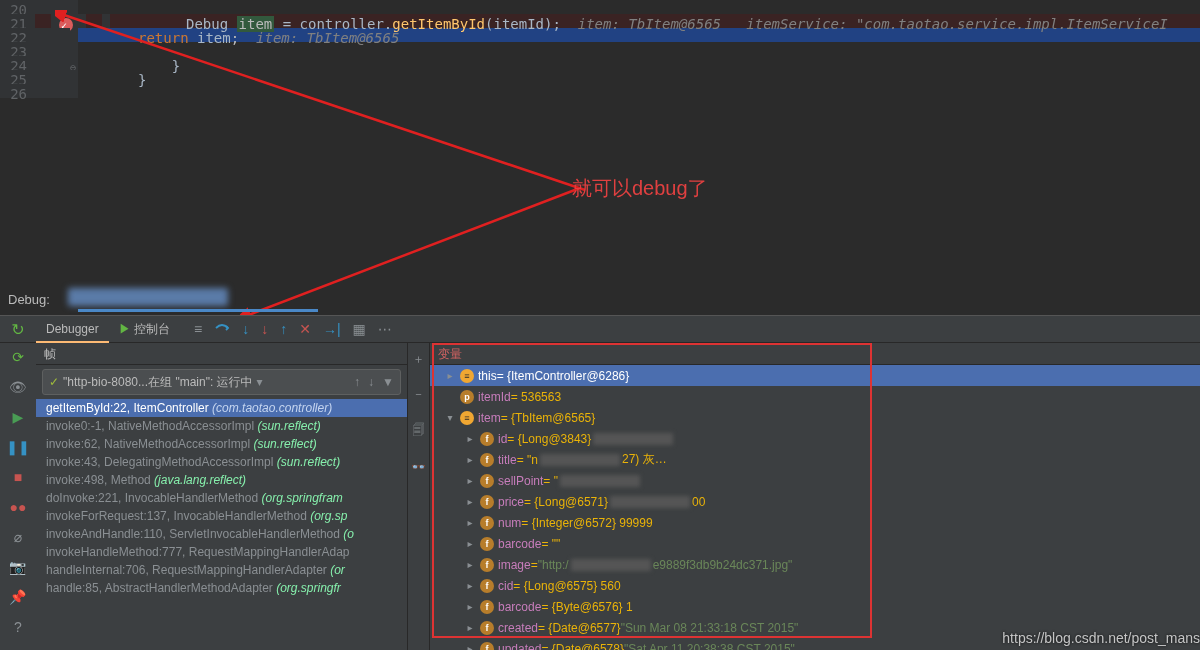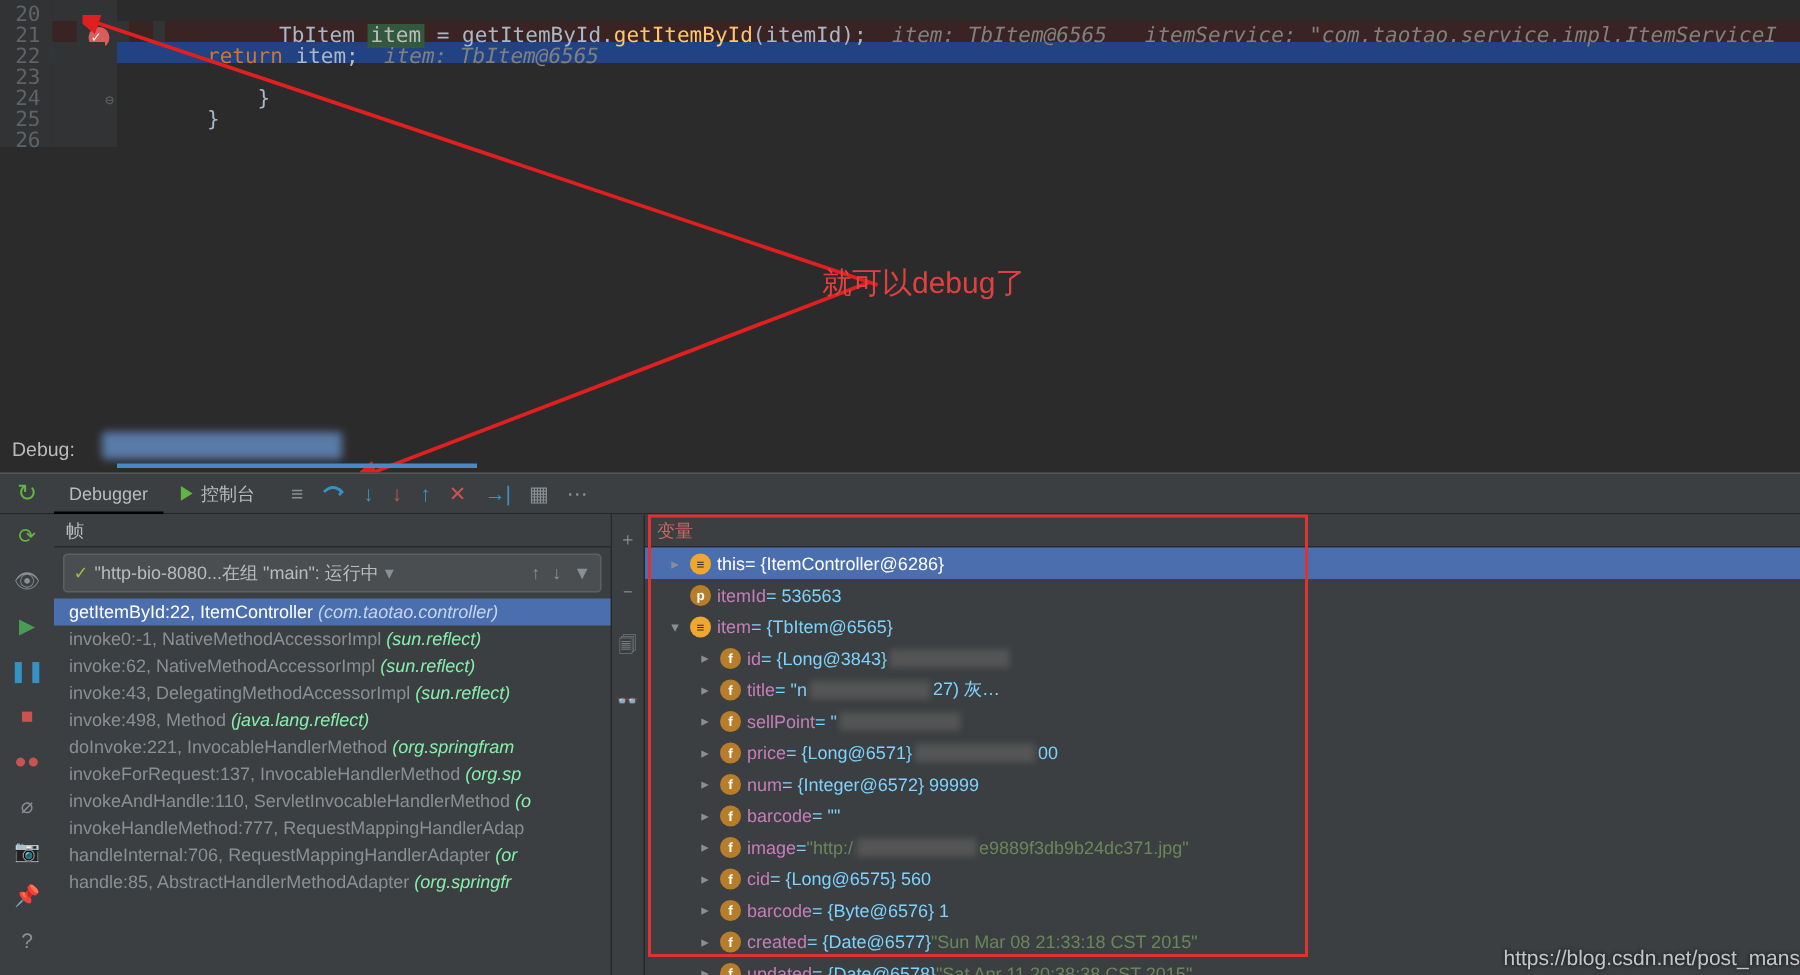--- a/index.html
+++ b/index.html
@@ -23,21 +23,21 @@
   .comment { color: #808080; font-style: italic; }
   .highlight-box { background: #32593d; padding: 0 2px; }
   
   .debug-label { position: absolute; top: 292px; left: 8px; color: #bbb; font-size: 13px; }
   .debug-blur { position: absolute; top: 288px; left: 68px; width: 160px; height: 18px; background: #5a7ba8; filter: blur(3px); border-radius: 2px; }
   .debug-underline { position: absolute; top: 309px; left: 78px; width: 240px; height: 3px; background: #4a88c7; }
   
   .toolbar { position: absolute; top: 315px; left: 0; right: 0; height: 28px; background: #3c3f41; border-top: 1px solid #555; border-bottom: 1px solid #282828; display: flex; align-items: center; }
   .tb-left { width: 36px; display: flex; align-items: center; justify-content: center; color: #62b543; font-size: 16px; }
   .tab { padding: 0 10px; height: 28px; line-height: 28px; color: #bbb; font-size: 12px; border-bottom: 2px solid transparent; cursor: pointer; }
-  .tab.active { border-bottom: 2px solid #000000; }
+  .tab.active { border-bottom: 2px solid #fdba74; }
   .tb-icons { display: flex; gap: 12px; padding-left: 14px; align-items: center; }
   .tb-icons span { color: #8a8f93; font-size: 14px; cursor: pointer; }
   .step-svg { width: 16px; height: 16px; }
   
   .lower { position: absolute; top: 343px; left: 0; right: 0; bottom: 0; display: flex; background: #3c3f41; }
   .left-rail { width: 36px; background: #3c3f41; display: flex; flex-direction: column; align-items: center; padding-top: 6px; gap: 14px; }
   .left-rail span { font-size: 14px; cursor: pointer; }
   .rail-green { color: #62b543; }
   .rail-play { color: #499c54; }
   .rail-red { color: #c75450; }
@@ -64,46 +64,46 @@
   .arrow { width: 12px; color: #8a8f93; text-align: center; font-size: 10px; }
   .arrow.down::before { content: "▾"; }
   .arrow.right::before { content: "▸"; }
   .ind { display: inline-block; }
   .badge { width: 14px; height: 14px; border-radius: 50%; display: inline-flex; align-items: center; justify-content: center; font-size: 9px; font-weight: bold; margin: 0 4px; }
   .badge.eq { background: #f0a732; color: #2b2b2b; }
   .badge.p { background: #b77d2b; color: #fff; }
   .badge.f { background: #b77d2b; color: #fff; }
   .vname { color: #c77dbb; }
   .var-row.fullsel .vname, .var-row.fullsel .vval { color: #fff; }
-  .vval { color: #7dd3fc; }
+  .vval { color: #eab308; }
   .vstr { color: #6a8759; }
   .blur-patch { display: inline-block; width: 80px; height: 12px; background: #555; filter: blur(2px); vertical-align: middle; margin: 0 2px; }
   
-  .annotation { position: absolute; top: 175px; left: 548px; color: #e04040; font-size: 20px; }
+  .annotation { position: absolute; top: 175px; left: 572px; color: #e04040; font-size: 20px; }
   .arrow-svg { position: absolute; top: 10px; left: 55px; pointer-events: none; }
   .watermark { position: absolute; bottom: 4px; right: 0; color: #ddd; font-size: 14px; opacity: 0.85; text-shadow: 0 0 3px #000; }
 </style>
 </head>
 <body>
 
 <div class="editor">
   <div id="code-lines">
       <div class="line">
         <span class="lno">20</span>
         <span class="bp-area"></span>
         <span class="fold-area"></span>
         <span class="code"></span>
       </div>
       <div class="line hl">
         <span class="lno">21</span>
         <span class="bp-area">
           <span class="bp-check"></span>
         </span>
         <span class="fold-area"></span>
-        <span class="code"><span class="type">TbItem </span><span class="highlight-box">item</span><span class="var"> = getItemById.</span><span class="method">getItemById</span><span class="var">(itemId);</span><span class="comment">  item: TbItem@6565   itemService: "com.taotao.service.impl.ItemServiceI</span></span>
+        <span class="code"><span class="type">Debug </span><span class="highlight-box">item</span><span class="var"> = controller.</span><span class="method">getItemById</span><span class="var">(itemId);</span><span class="comment">  item: TbItem@6565   itemService: "com.taotao.service.impl.ItemServiceI</span></span>
       </div>
       <div class="line current">
         <span class="lno">22</span>
         <span class="bp-area"></span>
         <span class="fold-area"></span>
         <span class="code"><span class="kw">return </span><span class="var">item</span><span>;</span><span class="comment">  item: TbItem@6565</span></span>
       </div>
       <div class="line">
         <span class="lno">23</span>
         <span class="bp-area"></span>

